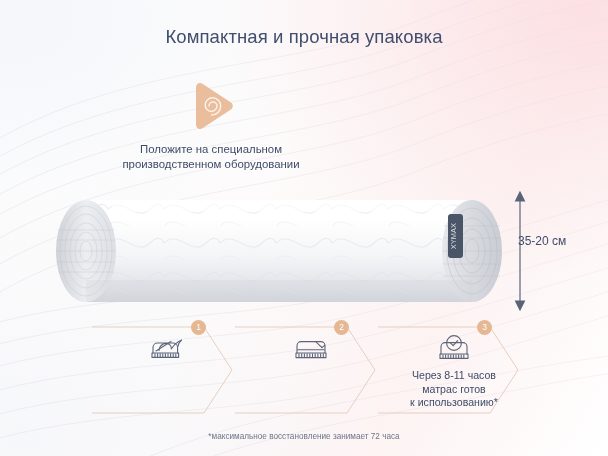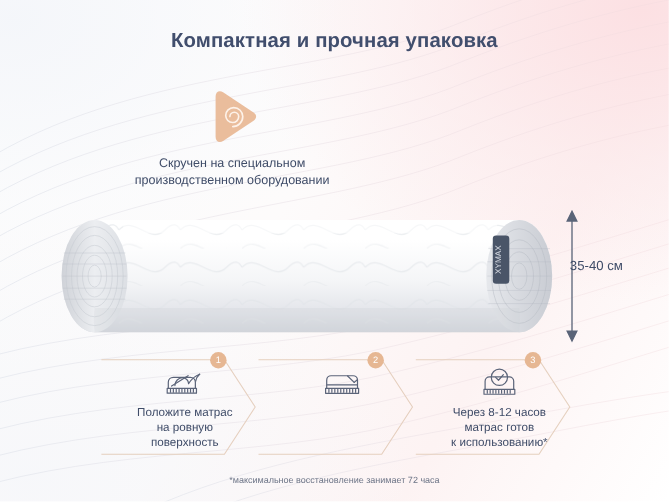--- a/index.html
+++ b/index.html
@@ -13,21 +13,21 @@
       radial-gradient(ellipse 520px 380px at 96% 2%, rgba(252,223,226,.95) 0%, rgba(252,230,232,.55) 38%, rgba(255,255,255,0) 70%),
       radial-gradient(ellipse 420px 300px at 2% 4%, rgba(244,246,250,.95) 0%, rgba(250,251,253,.4) 55%, rgba(255,255,255,0) 80%),
       radial-gradient(ellipse 500px 320px at 4% 96%, rgba(246,247,250,.9) 0%, rgba(255,255,255,0) 72%),
       linear-gradient(120deg,#fafbfc 0%,#fdfbfb 42%,#fdf3f3 72%,#ffffff 100%);
   }
   .swirl{position:absolute;inset:0;pointer-events:none;}
 
   
   .title{
     position:absolute;left:0;right:0;top:26px;text-align:center;
-    font-size:18.5px;font-weight:bold;color:#414e6d;letter-spacing:.1px;
+    font-size:18.5px;font-weight:normal;color:#414e6d;letter-spacing:.1px;
   }
 
   
   .feat{position:absolute;text-align:center;}
   .feat .tri{width:56px;height:56px;margin:0 auto 8px auto;position:relative;}
   .feat .cap{font-size:11.4px;line-height:15px;color:#3f4c68;white-space:pre-line;}
   #feat1{left:88px;top:78px;width:246px;}
   #feat2{left:330px;top:78px;width:216px;}
 
   
@@ -86,21 +86,21 @@
 
   <div class="feat" id="feat1">
     <div class="tri">
       <svg viewBox="0 0 56 56" width="56" height="56">
         <path d="M13,9.5 C13,5.5 16.5,3.6 19.8,5.9 L47.5,24.2 C50.6,26.3 50.6,29.7 47.5,31.8 L19.8,50.1 C16.5,52.4 13,50.5 13,46.5 Z" fill="#e8b895" opacity=".93"></path>
         <g fill="none" stroke="#fdf2e9" stroke-width="1.5" stroke-linecap="round">
           <path d="M26,28 C26,25.8 27.8,24 30,24 C32.2,24 34,25.8 34,28 C34,31 31.5,33.4 28.5,33.4 C25,33.4 22.2,30.6 22.2,27.1 C22.2,23.1 25.5,19.8 29.5,19.8 C34,19.8 37.7,23.5 37.7,28 C37.7,33 33.6,37.1 28.6,37.1"></path>
         </g>
       </svg>
     </div>
-    <div class="cap">Скручен на специальном
+    <div class="cap">Положите на специальном
 производственном оборудовании</div>
   </div>
 
 
   <div id="roll">
     <svg viewBox="0 0 452 118" width="452" height="118">
       <defs>
         <linearGradient id="body" x1="0" y1="0" x2="0" y2="1">
           <stop offset="0" stop-color="#ffffff"></stop>
           <stop offset="0.18" stop-color="#ffffff"></stop>
@@ -169,21 +169,21 @@
 
   <div id="dim">
     <svg viewBox="0 0 108 126" width="108" height="126">
       <g stroke="#5a6478" stroke-width="1.2" fill="#5a6478">
         <path d="M20,8 L20,118"></path>
         <path d="M20,4 L15.6,13 L24.4,13 Z"></path>
         <path d="M20,122 L15.6,113 L24.4,113 Z"></path>
       </g>
     </svg>
   </div>
-  <div id="dimlabel">35-40 см</div>
+  <div id="dimlabel">35-20 см</div>
 
   <div id="steps">
 
     <svg viewBox="0 0 430 92" width="430" height="92" style="position:absolute;left:0;top:0;">
       <g fill="none" stroke="#e4cdbb" stroke-width="1" stroke-linejoin="round" opacity=".95">
         <path d="M0,3 L112,3 L140,46 L112,89 L0,89"></path>
         <path d="M143,3 L255,3 L283,46 L255,89 L143,89"></path>
         <path d="M286,3 L398,3 L426,46 L398,89 L286,89"></path>
       </g>
     </svg>
@@ -197,23 +197,20 @@
             <path d="M8,21.8 L8,24.6 M10.6,21.8 L10.6,24.6 M13.2,21.8 L13.2,24.6 M15.8,21.8 L15.8,24.6
                      M18.4,21.8 L18.4,24.6 M21,21.8 L21,24.6 M23.6,21.8 L23.6,24.6 M26.2,21.8 L26.2,24.6
                      M28.8,21.8 L28.8,24.6"></path>
             <path d="M12,18.5 C12,14.6 15.2,11.4 19.1,11.4 C22,11.4 24.4,13.8 24.4,16.7"></path>
             <path d="M24.4,16.7 C26.6,13.4 30.5,9.6 34.5,8.2"></path>
             <path d="M34.5,8.2 C32.6,9.8 31.3,12 30.9,14.4"></path>
             <path d="M9,19 L24,9.5"></path>
           </g>
         </svg>
       </div>
-      <div class="txt">Положите матрас
-на ровную
-поверхность</div>
     </div>
 
     <div class="step" id="step2">
       <div class="ico">
         <svg viewBox="0 0 42 34" width="42" height="34">
           <g fill="none" stroke="#5b6479" stroke-width="1.1" stroke-linecap="round" stroke-linejoin="round">
             <path d="M7,21 L7,13.6 C7,11.4 8.8,9.6 11,9.6 L31,9.6 C33.2,9.6 35,11.4 35,13.6 L35,21"></path>
             <path d="M6,21 L36,21 L36,25.6 L6,25.6 Z"></path>
             <path d="M9,21.9 L9,24.7 M11.7,21.9 L11.7,24.7 M14.4,21.9 L14.4,24.7 M17.1,21.9 L17.1,24.7
                      M19.8,21.9 L19.8,24.7 M22.5,21.9 L22.5,24.7 M25.2,21.9 L25.2,24.7 M27.9,21.9 L27.9,24.7
@@ -233,21 +230,21 @@
             <path d="M8,22 L8,14.6 C8,12.4 9.8,10.6 12,10.6 L30,10.6 C32.2,10.6 34,12.4 34,14.6 L34,22"></path>
             <path d="M7,22 L35,22 L35,26.4 L7,26.4 Z"></path>
             <path d="M10,22.9 L10,25.5 M12.6,22.9 L12.6,25.5 M15.2,22.9 L15.2,25.5 M17.8,22.9 L17.8,25.5
                      M20.4,22.9 L20.4,25.5 M23,22.9 L23,25.5 M25.6,22.9 L25.6,25.5 M28.2,22.9 L28.2,25.5
                      M30.8,22.9 L30.8,25.5"></path>
             <circle cx="21" cy="11" r="7.4"></circle>
             <path d="M17.6,11.1 L20.2,13.7 L24.6,8.6"></path>
           </g>
         </svg>
       </div>
-      <div class="txt">Через 8-12 часов
+      <div class="txt">Через 8-11 часов
 матрас готов
 к использованию*</div>
     </div>
 
     <div class="badge" id="b1">1</div>
     <div class="badge" id="b2">2</div>
     <div class="badge" id="b3">3</div>
   </div>
 
   <div class="note">*максимальное восстановление занимает 72 часа</div>

